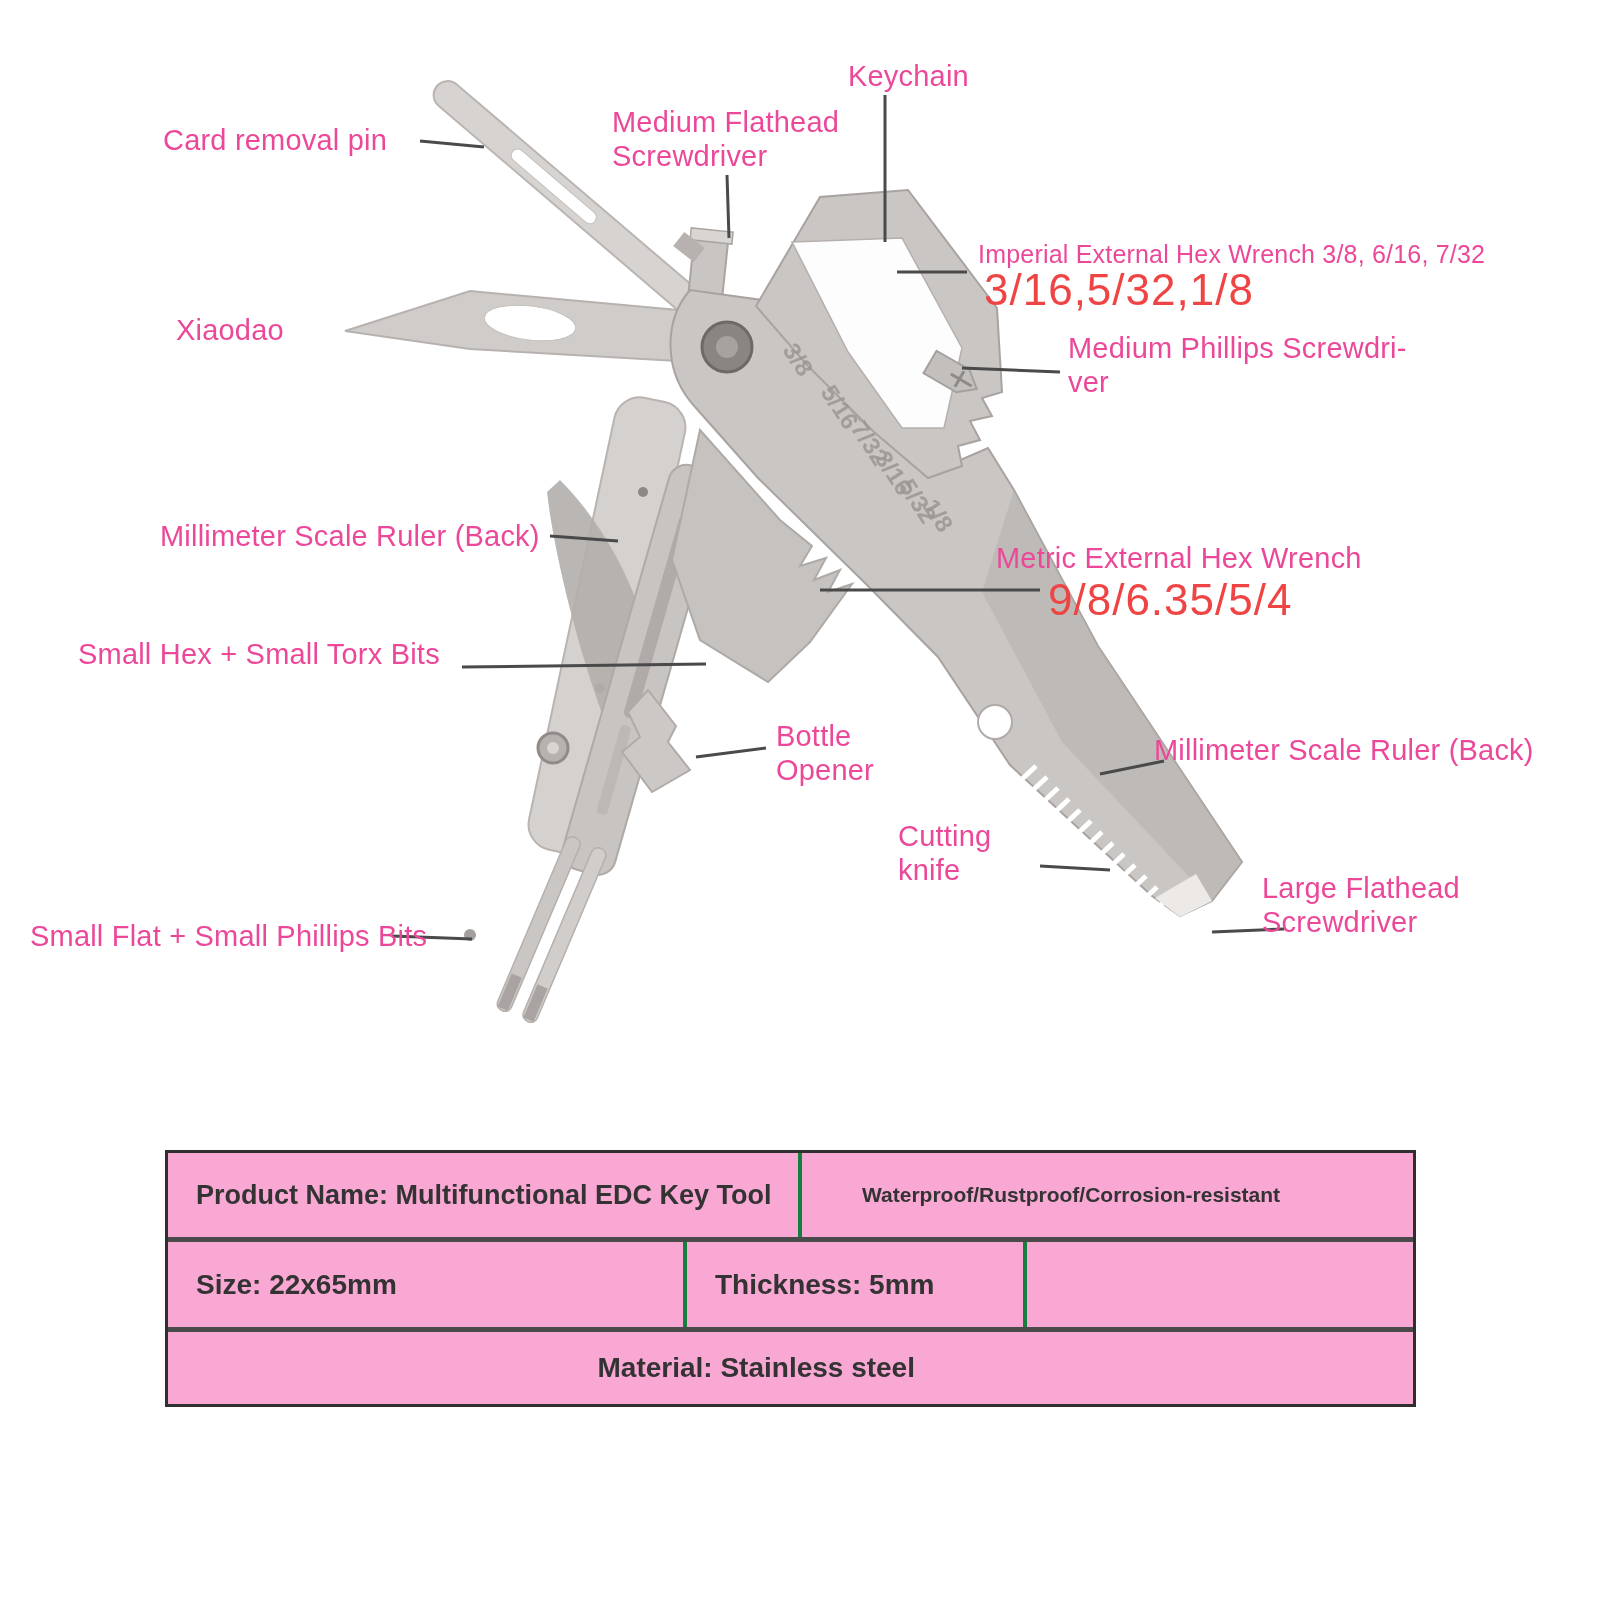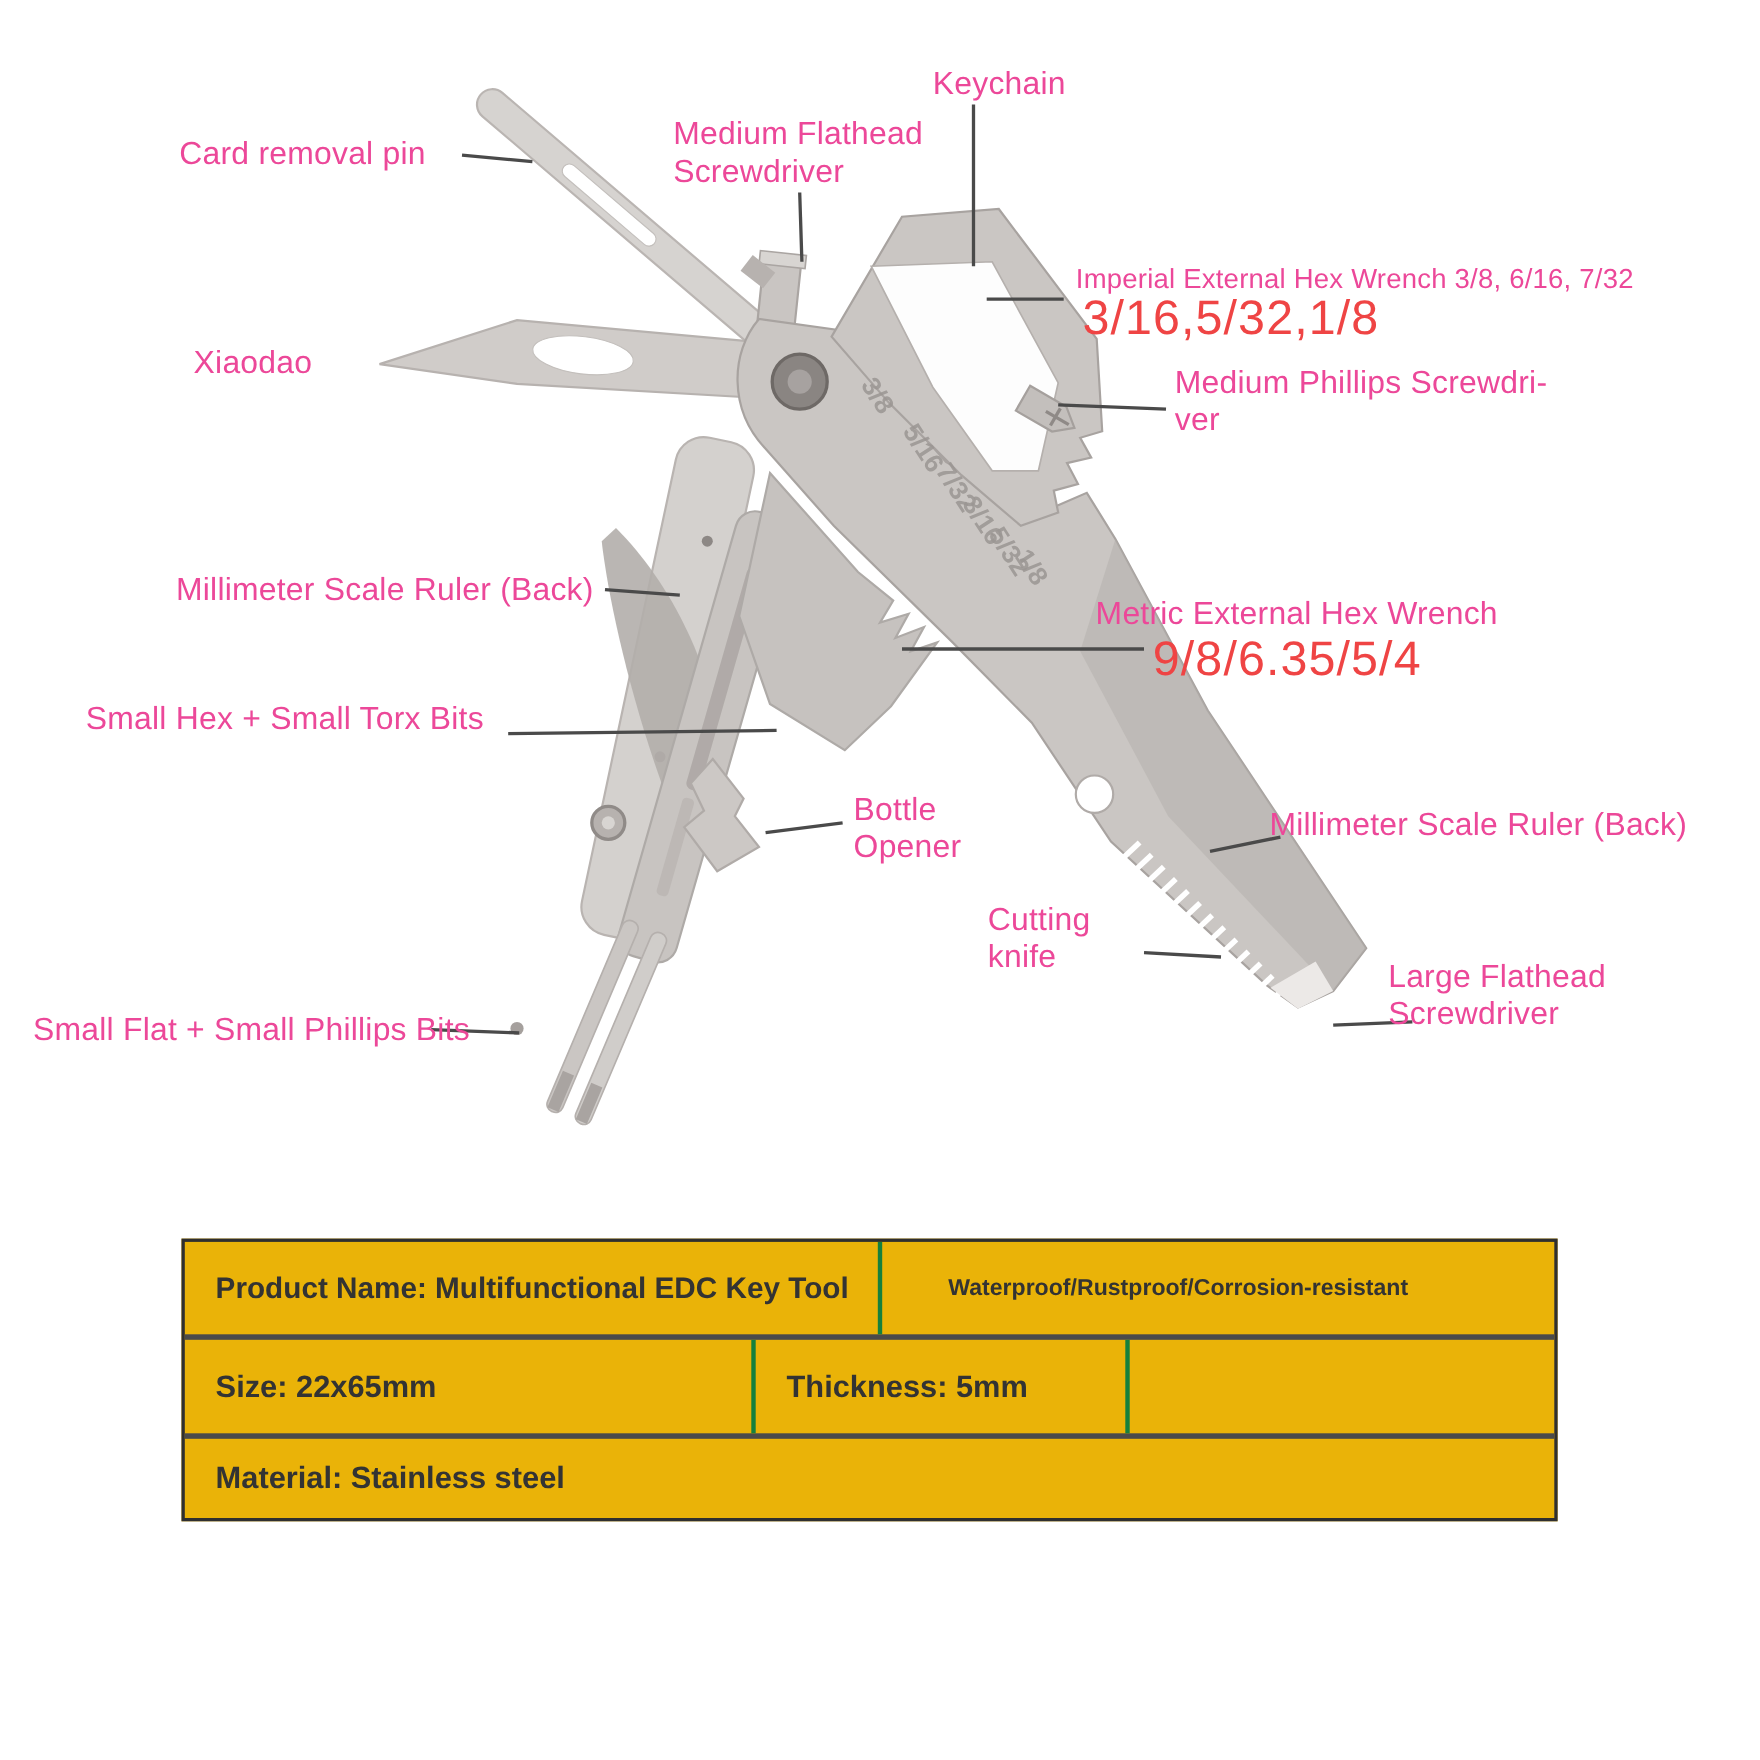--- a/index.html
+++ b/index.html
@@ -17,25 +17,25 @@
   .num{
     position:absolute;color:#ef4444;font-weight:400;font-size:44px;
     line-height:1;letter-spacing:1px;white-space:nowrap;
   }
   .engrave{
     font-family:"Liberation Sans",sans-serif;font-weight:700;font-size:24px;
     fill:#9b9693;opacity:.85;
   }
   
   .spec-table{
-    position:absolute;left:165px;top:1126px;width:1245px;
-    border:3px solid #2f2f2f;color:#333333;background:#eab308;
+    position:absolute;left:165px;top:1150px;width:1245px;
+    border:3px solid #2f2f2f;color:#333333;background:#f9a8d4;
   }
   .spec-row{display:flex;}
-  .spec-row + .spec-row{border-top:5px solid #4a4a4a;}
+  .spec-row + .spec-row{border-top:5px solid #4a4a4a;justify-content:center;}
   .cell{
     display:flex;align-items:center;font-weight:700;box-sizing:border-box;
     padding-left:28px;position:relative;
   }
   .cell + .cell{border-left:4px solid #15803d;}
   .r1{height:84px;} .r2{height:85px;} .r3{height:72px;}
   .fs27{font-size:27px;} .fs21{font-size:21px;} .fs28{font-size:28px;}
   .pad60{padding-left:60px;}
 </style>
 </head>

